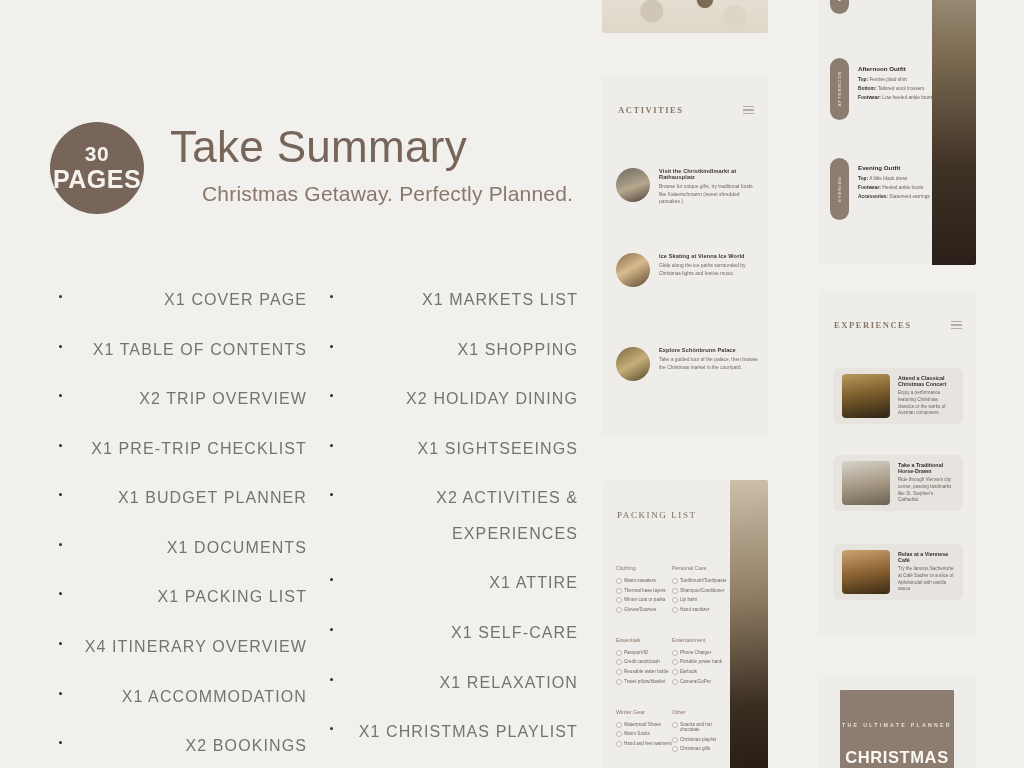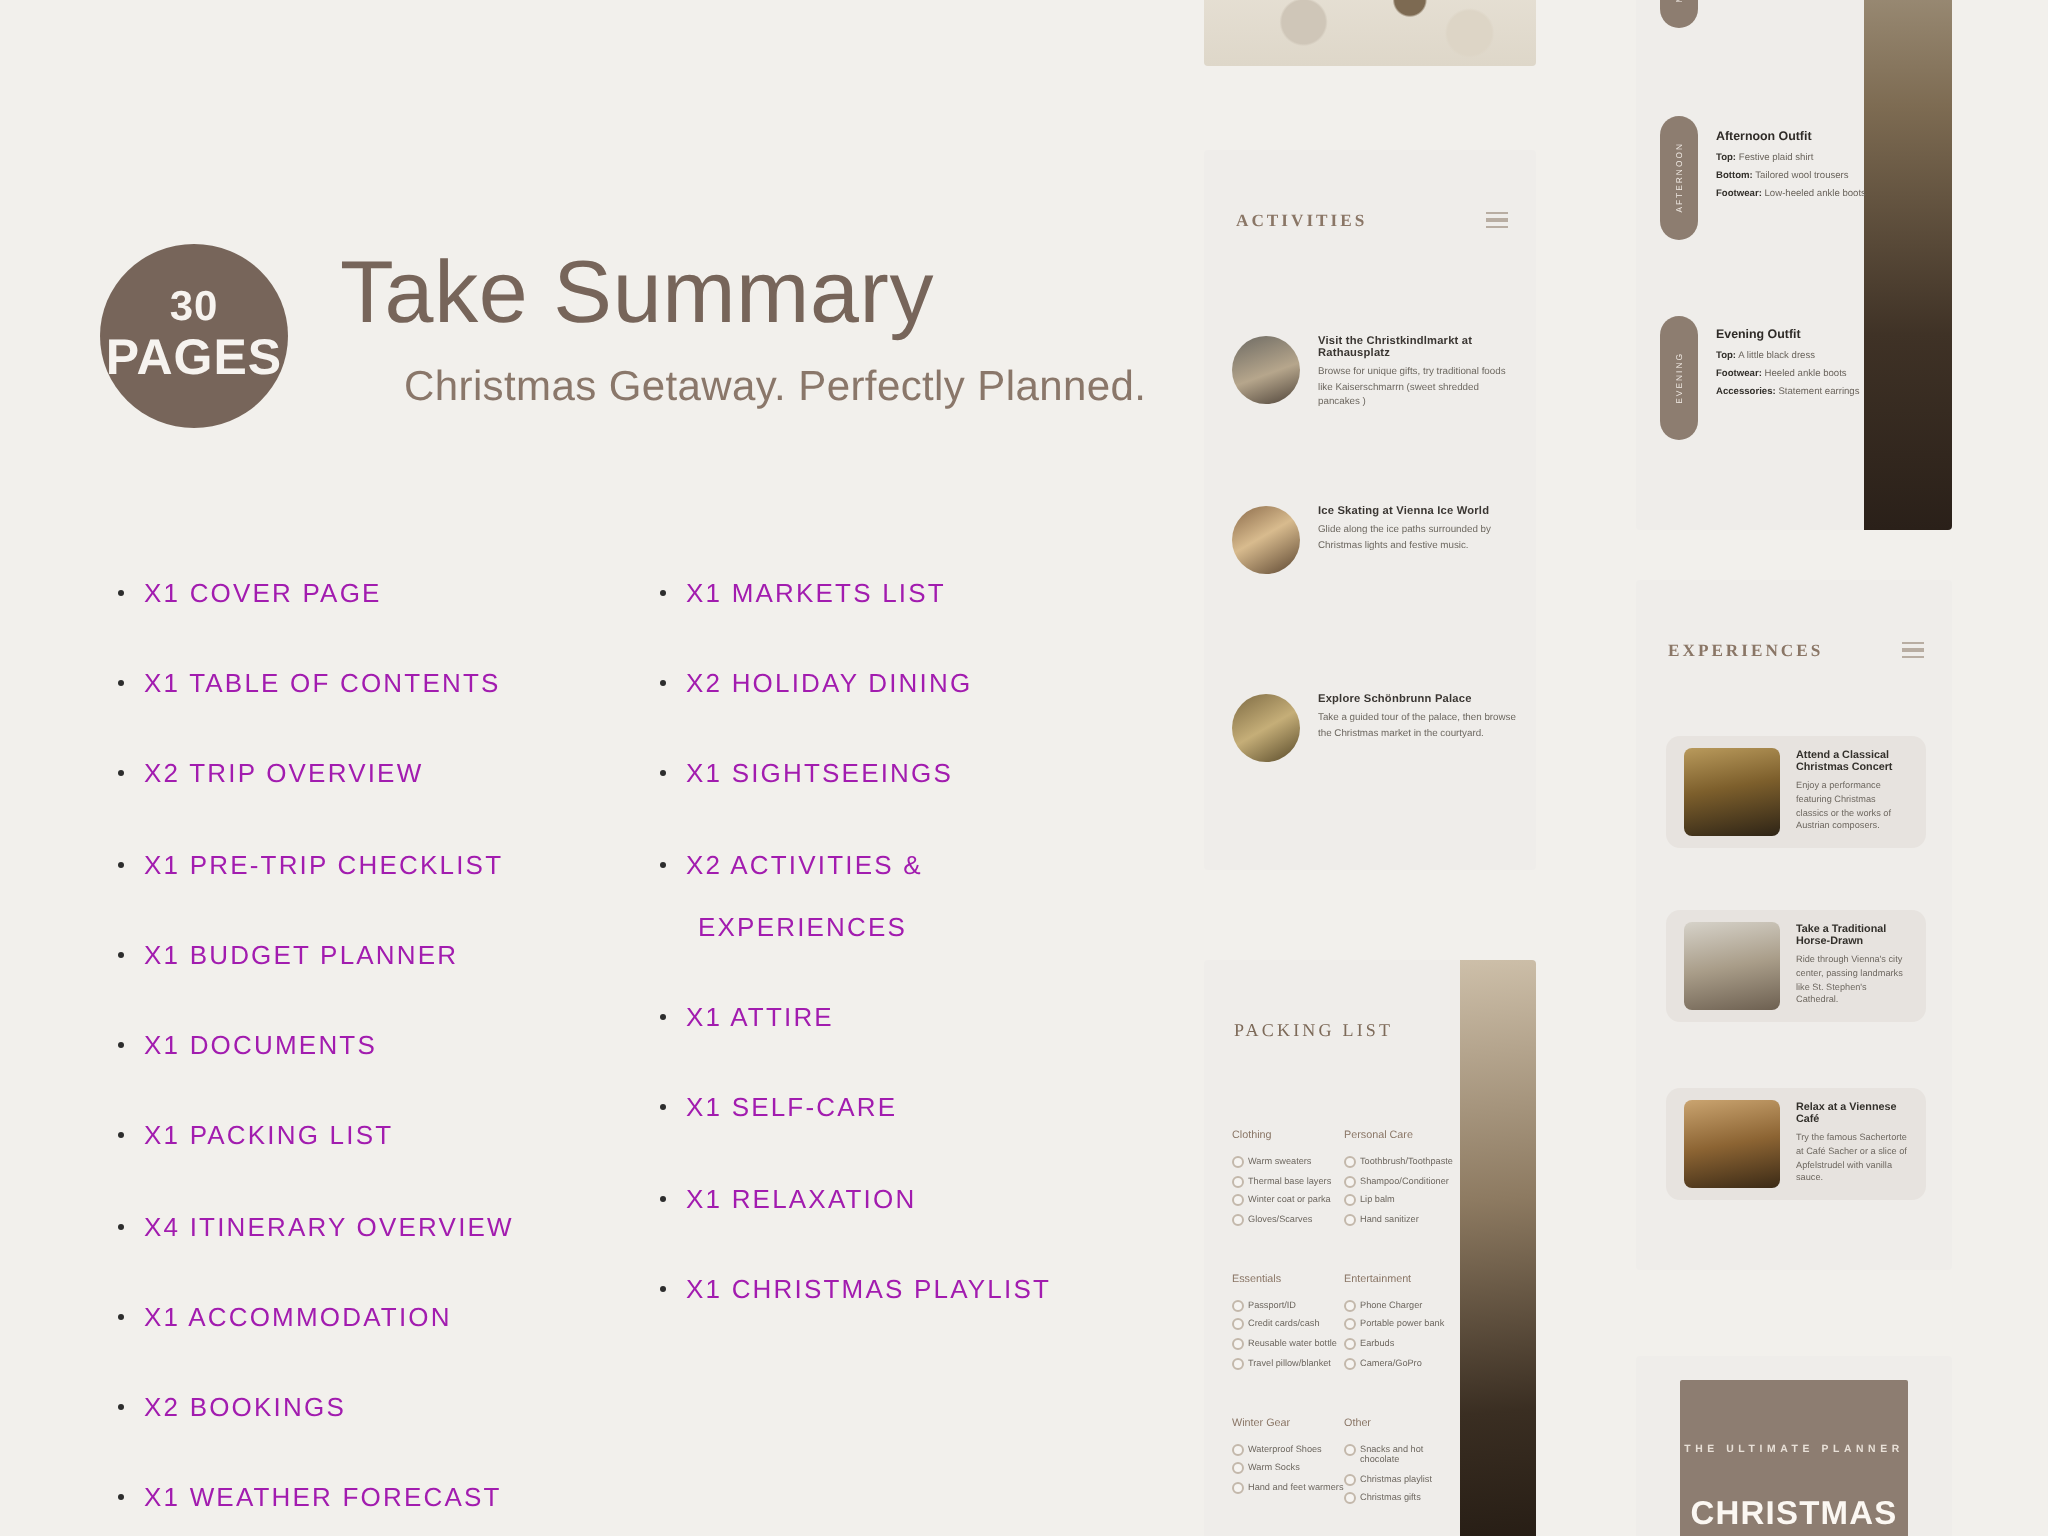--- a/index.html
+++ b/index.html
@@ -30,23 +30,23 @@
   .subtitle{
     position:absolute;left:170px;top:182px;
     font-size:21px;color:#8a776a;letter-spacing:.2px;font-weight:400;margin-left:32px;
   }
 
   .cols{position:absolute;left:58px;top:288px;width:520px;
         display:flex;gap:22px;}
   .col{width:250px;}
   .col li{
     list-style:none;
-    font-size:13px;letter-spacing:1.1px;color:#a21caf;
+    font-size:16px;letter-spacing:1.1px;color:#737373;
     margin:0 0 26.4px 0;position:relative;padding-left:14px;
-    line-height:1.45;text-transform:uppercase;
+    line-height:1.45;text-transform:uppercase;text-align:right;
   }
   .col li:before{
     content:"";position:absolute;left:1px;top:7px;
     width:3px;height:3px;border-radius:50%;background:#2d2d2d;
   }
   .col li.cont:before{display:none;}
   .col li.cont{margin-top:-14px;padding-left:20px;}
   .col ul{margin:0;padding:0;}
 
   
@@ -161,20 +161,21 @@
           <li>X4 ITINERARY OVERVIEW</li>
           <li>X1 ACCOMMODATION</li>
           <li>X2 BOOKINGS</li>
           <li>X1 WEATHER FORECAST</li>
 
         </ul>
       </div>
       <div class="col">
         <ul>
           <li>X1 MARKETS LIST</li>
+          <li>X1 SHOPPING</li>
           <li>X2 HOLIDAY DINING</li>
           <li>X1 SIGHTSEEINGS</li>
           <li>X2 ACTIVITIES &amp;</li>
           <li class="cont">EXPERIENCES</li>
           <li>X1 ATTIRE</li>
           <li>X1 SELF-CARE</li>
           <li>X1 RELAXATION</li>
           <li>X1 CHRISTMAS PLAYLIST</li>
 
         </ul>

